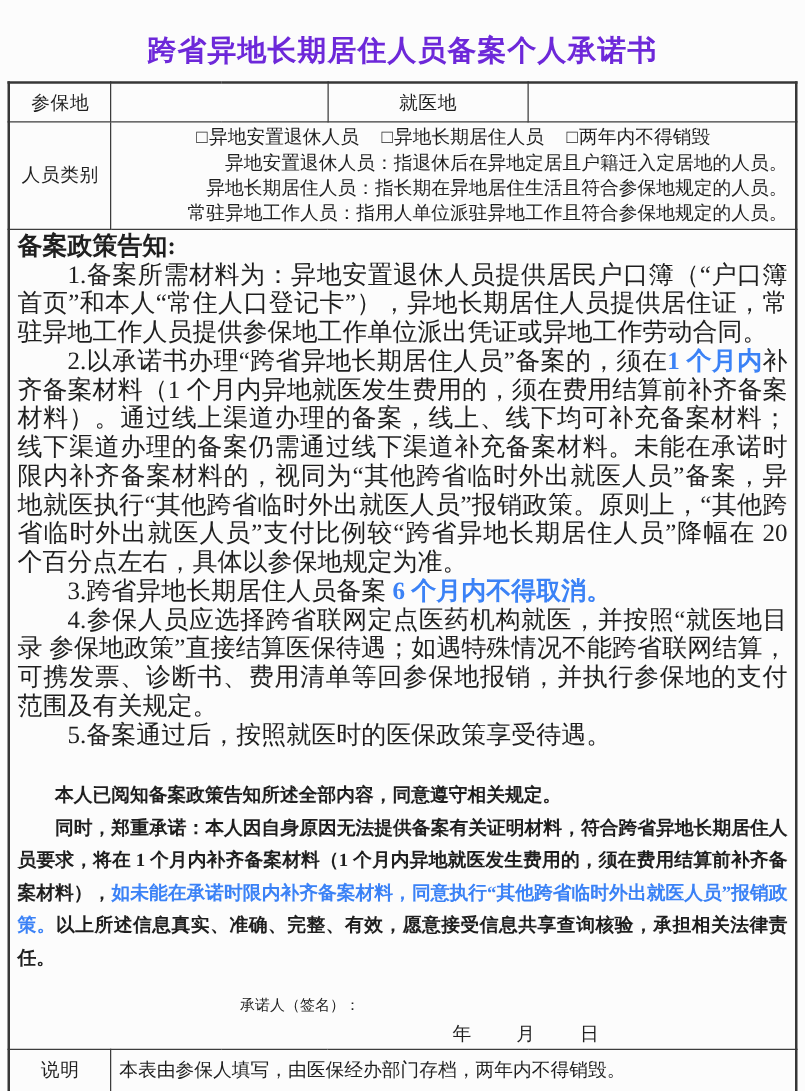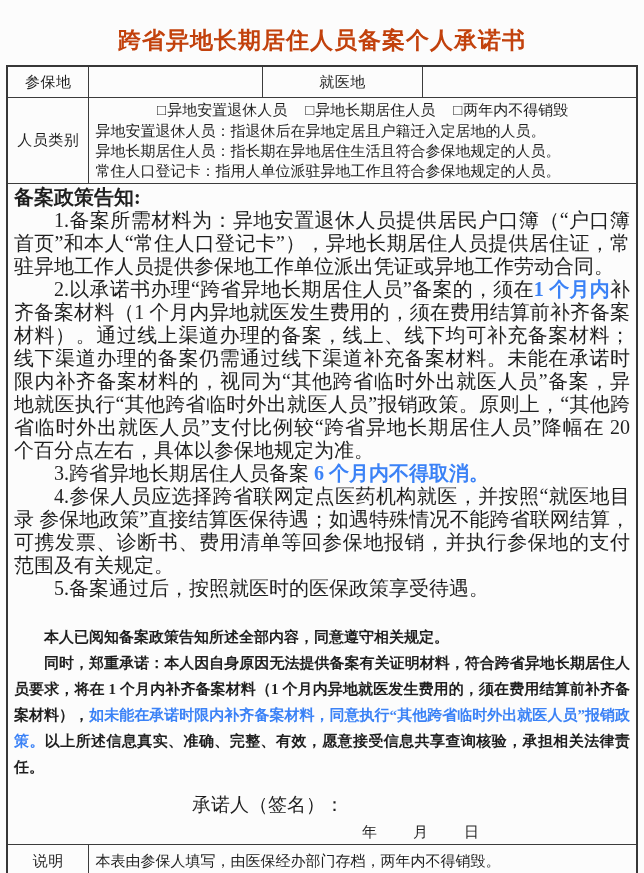--- a/index.html
+++ b/index.html
@@ -10,21 +10,21 @@
     color:#1f1f1f;
     -webkit-font-smoothing:antialiased;
   }
   .page { position:relative; width:644px; height:873px; background:#fcfcfc; overflow:hidden; }
   .doc-title {
     padding-top:25px;
     text-align:center;
     font-size:23px;
     font-weight:bold;
     letter-spacing:1px;
-    color:#c2410c;
+    color:#6d28d9;
   }
   table.form {
     border-collapse:collapse;
     width:632px;
     margin:9px auto 0 auto;
     table-layout:fixed;
     border:2px solid #373737;
   }
   table.form td {
     border:1px solid #3c3c3c;
@@ -35,34 +35,34 @@
   td.lbl { text-align:center; letter-spacing:0.5px; }
   tr.r1 td { height:30px; }
   tr.r2 td { height:27px; }
   tr.r3 td { height:26px; }
   tr.r4 td { height:80px; }
   tr.rnote td { height:29px; }
   td.category-cell { padding:3px 8px; line-height:20px; vertical-align:middle; }
   .cb-line { text-align:center; white-space:nowrap; margin-bottom:1px; }
   .opt { margin:0 9px; cursor:pointer; }
   .cb-box { margin-right:1px; }
-  .def-line { display:block; text-align:left; }
+  .def-line { display:block; text-align:right; }
   td.bigcell { vertical-align:top; padding:5px 10px 0 10px; height:594px; }
   .policy p {
     margin:0; text-indent:2em; line-height:23px;
     text-align:justify; font-size:20px;
   }
   .policy .policy-heading { font-weight:bold; text-indent:0; }
   .red { color:#3b82f6; font-weight:bold; }
   .commit { margin-top:24px; }
   .commit p {
     margin:0; text-indent:2em; line-height:26px;
     font-weight:bold; text-align:justify; font-size:15px;
   }
-  .sig-line { margin-top:12px; padding-left:178px; font-size:19px; }
+  .sig-line { margin-top:12px; padding-left:178px; font-size:12px; }
   .sig-blank { display:inline-block; width:110px; height:16px; }
   .date-line { margin-top:5px; padding-left:348px; font-size:15px; letter-spacing:2px; }
   td.note-text { text-align:left; }
 </style>
 </head>
 <body>
 
 <div class="page">
 
   <div class="doc-title">跨省异地长期居住人员备案个人承诺书</div>
@@ -88,21 +88,21 @@
     </tr>
 
     <tr class="r4">
       <td class="lbl">人员类别</td>
       <td class="category-cell" colspan="5">
         <div class="cb-line">
           <span class="opt"><span class="cb-box">□</span><span>异地安置退休人员</span></span><span class="opt"><span class="cb-box">□</span><span>异地长期居住人员</span></span><span class="opt"><span class="cb-box">□</span><span>两年内不得销毁</span></span>
         </div>
         <span class="def-line">异地安置退休人员：指退休后在异地定居且户籍迁入定居地的人员。</span>
         <span class="def-line">异地长期居住人员：指长期在异地居住生活且符合参保地规定的人员。</span>
-        <span class="def-line">常住人口登记卡：指用人单位派驻异地工作且符合参保地规定的人员。</span>
+        <span class="def-line">常驻异地工作人员：指用人单位派驻异地工作且符合参保地规定的人员。</span>
       </td>
     </tr>
 
     <tr>
       <td class="bigcell" colspan="6">
         <div class="policy">
           <p class="policy-heading">备案政策告知:</p>
           <p>1.备案所需材料为：异地安置退休人员提供居民户口簿（“户口簿首页”和本人“常住人口登记卡”），异地长期居住人员提供居住证，常驻异地工作人员提供参保地工作单位派出凭证或异地工作劳动合同。</p>
           <p><span>2.以承诺书办理“跨省异地长期居住人员”备案的，须在</span><span class="red">1 个月内</span><span>补齐备案材料（1 个月内异地就医发生费用的，须在费用结算前补齐备案材料）。通过线上渠道办理的备案，线上、线下均可补充备案材料；线下渠道办理的备案仍需通过线下渠道补充备案材料。未能在承诺时限内补齐备案材料的，视同为“其他跨省临时外出就医人员”备案，异地就医执行“其他跨省临时外出就医人员”报销政策。原则上，“其他跨省临时外出就医人员”支付比例较“跨省异地长期居住人员”降幅在 20 个百分点左右，具体以参保地规定为准。</span></p>
           <p><span>3.跨省异地长期居住人员备案 </span><span class="red">6 个月内不得取消。</span></p>

